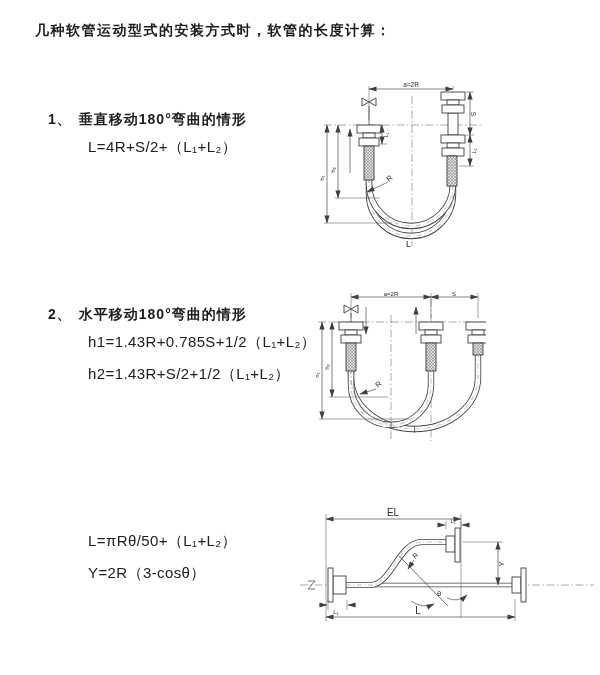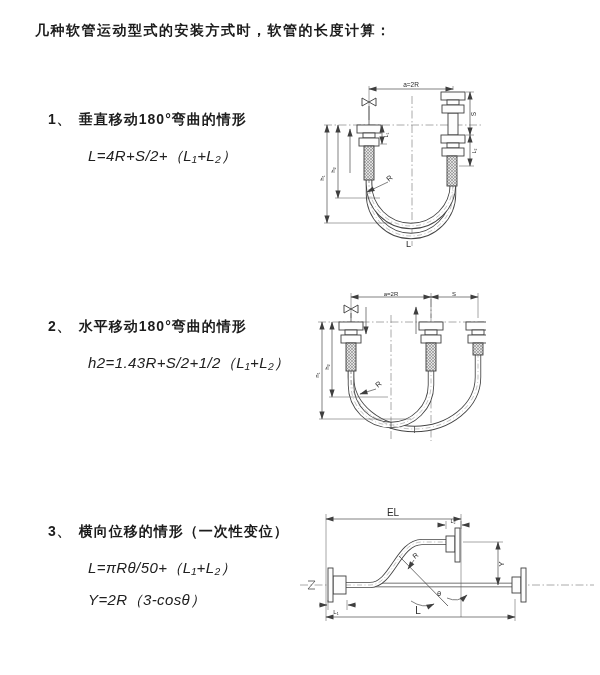--- a/index.html
+++ b/index.html
@@ -8,21 +8,21 @@
     font-family:"Liberation Sans","DejaVu Sans",sans-serif;color:#222;
     overflow:hidden;
   }
   .title{
     position:absolute;left:35px;top:22px;font-size:14px;font-weight:bold;
     letter-spacing:1.5px;color:#1c1c1c;
   }
   .sec{position:absolute;left:48px;}
   .heading{font-size:14px;font-weight:bold;letter-spacing:1px;color:#1c1c1c;white-space:nowrap;}
   .heading .num{margin-right:7px;}
-  .formulas{padding-left:40px;margin-top:18px;font-style:italic;}
+  .formulas{padding-left:40px;margin-top:9px;}
   .formula{font-size:15px;letter-spacing:.4px;color:#202020;margin-bottom:13px;white-space:nowrap;}
   .diag{position:absolute;}
   
   .dim{stroke:#4a4a4a;stroke-width:.7;fill:none}
   .ext{stroke:#5c5c5c;stroke-width:.55;fill:none}
   .thin{stroke:#4a4a4a;stroke-width:.8;fill:none}
   .cl{stroke:#7c7c7c;stroke-width:.65;fill:none;stroke-dasharray:8 2.5 1.5 2.5}
   .ho{stroke:#454545;stroke-width:6.4;fill:none}
   .hi{stroke:#ffffff;stroke-width:4.7;fill:none}
   .hc{stroke:#8d8d8d;stroke-width:.55;fill:none;stroke-dasharray:5 2.5 1 2.5}
@@ -127,25 +127,26 @@
     <path class="dim" d="M30,95 V51" marker-end="url(#d1a)"></path>
 
     <g>
       <path class="dim" d="M68,104 L47,114" marker-end="url(#d1a)"></path>
       <text class="lbl" font-size="7.5" x="69" y="104" transform="rotate(-40 69 104)">R</text>
     </g>
 
     <text class="lbl" font-size="9" x="86" y="169">L</text>
   </svg>
 
-  <section class="sec" style="top:318px">
+  <section class="sec" style="top:306px">
     <div class="heading">
       <span class="num">2、</span><span>水平移动180°弯曲的情形</span>
     </div>
     <div class="formulas">
+      <div class="formula">h1=1.43R+0.785S+1/2（L₁+L₂）</div>
       <div class="formula">h2=1.43R+S/2+1/2（L₁+L₂）</div>
     </div>
   </section>
 
   <svg class="diag" style="left:316px;top:289px" width="170" height="158" viewBox="0 0 170 158">
     <defs>
       <marker id="d2a" markerWidth="9" markerHeight="7" refX="8" refY="3" orient="auto-start-reverse" markerUnits="userSpaceOnUse">
         <path d="M0.5,0.4 L8.5,3 L0.5,5.6 Z" fill="#3f3f3f"></path>
       </marker>
       <pattern id="d2b" width="3" height="3" patternUnits="userSpaceOnUse">
@@ -214,23 +215,20 @@
 
     <g>
       <path class="dim" d="M60,100 L44,105" marker-end="url(#d2a)"></path>
       <text class="lbl" font-size="7.5" x="62" y="99" transform="rotate(-40 62 99)">R</text>
     </g>
 
     <path class="thin" d="M75,133 V140 M98.5,137 V144"></path>
   </svg>
 
   <section class="sec" style="top:523px">
-    <div class="heading">
-      <span class="num">3、</span><span>横向位移的情形（一次性变位）</span>
-    </div>
     <div class="formulas">
       <div class="formula">L=πRθ/50+（L₁+L₂）</div>
       <div class="formula">Y=2R（3-cosθ）</div>
     </div>
   </section>
 
   <svg class="diag" style="left:298px;top:504px" width="300" height="148" viewBox="0 0 300 148">
     <defs>
       <marker id="d3a" markerWidth="9" markerHeight="7" refX="8" refY="3" orient="auto-start-reverse" markerUnits="userSpaceOnUse">
         <path d="M0.5,0.4 L8.5,3 L0.5,5.6 Z" fill="#3f3f3f"></path>

